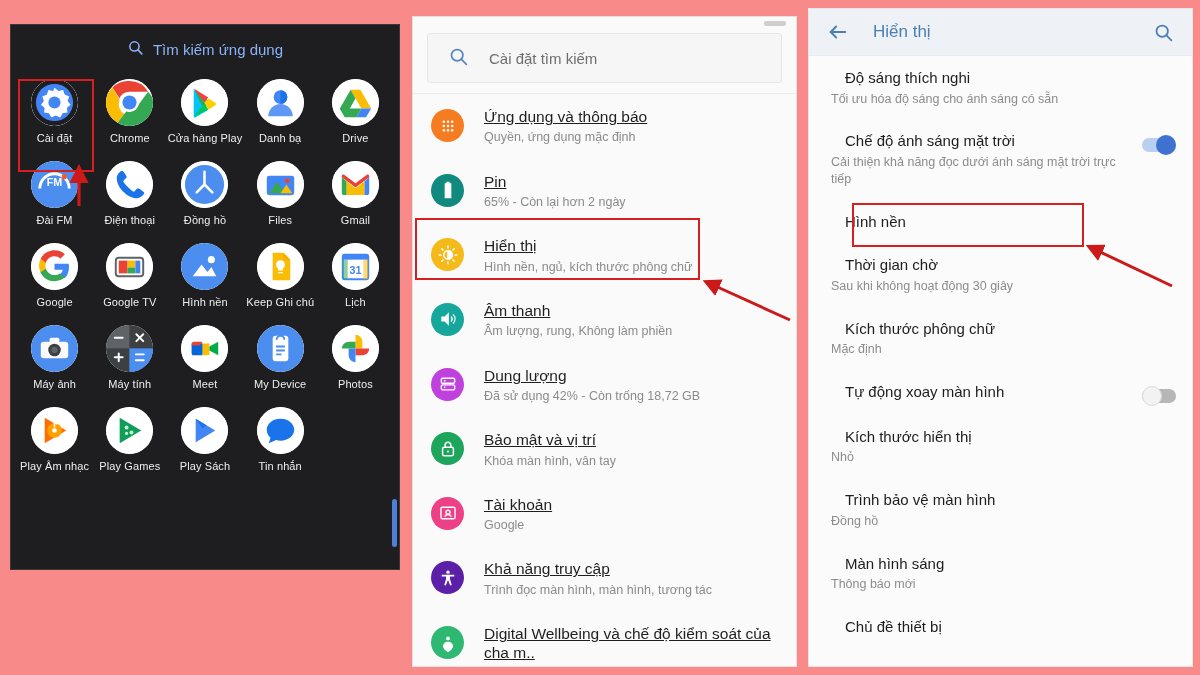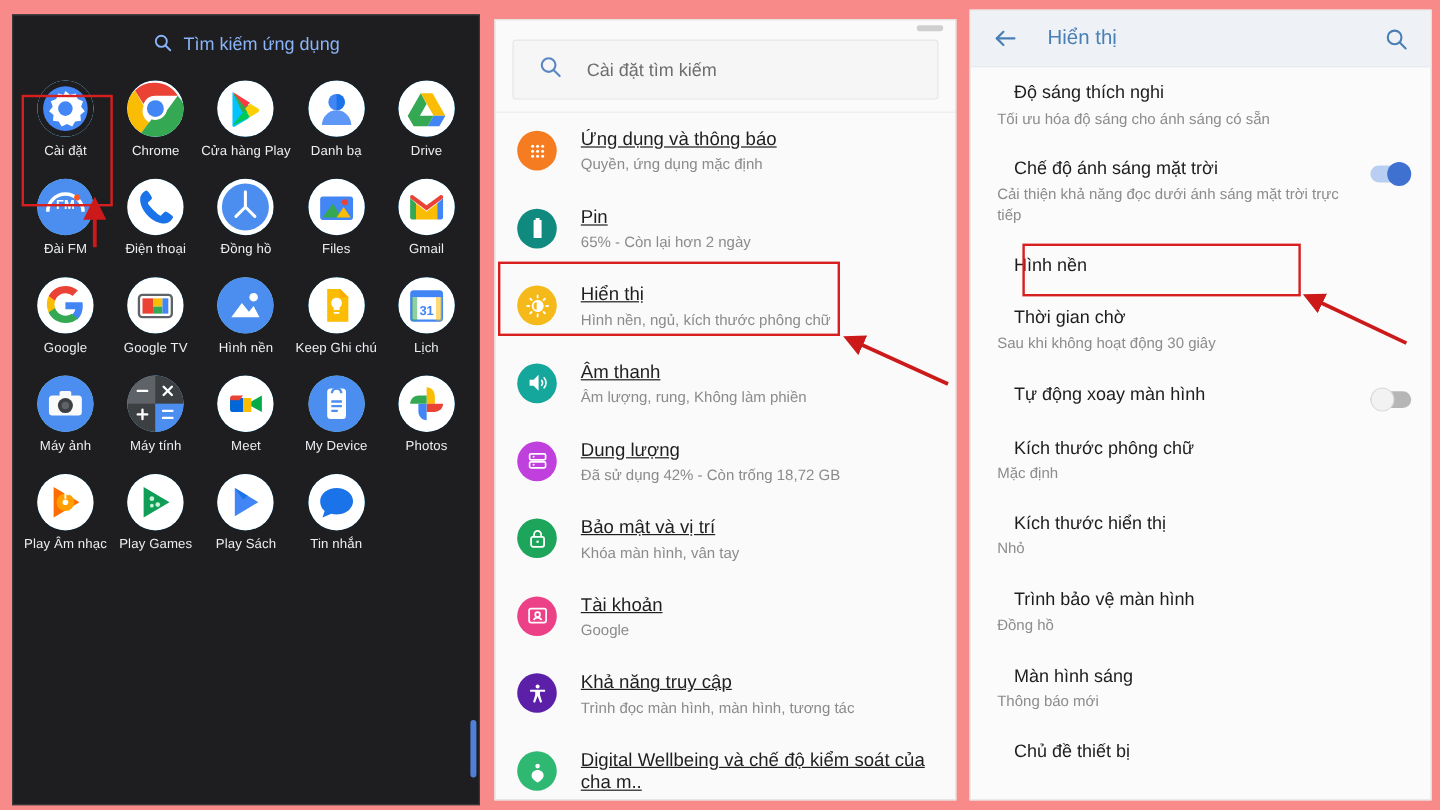--- a/index.html
+++ b/index.html
@@ -4,42 +4,42 @@
 <style>
   * { margin:0; padding:0; box-sizing:border-box; }
   html,body { width:1200px; height:675px; overflow:hidden; }
   body {
     background:#f98a8a;
     font-family:"Liberation Sans","DejaVu Sans",sans-serif;
     position:relative;
   }
 
   
-  .panel { position:absolute; top:12px; height:659px; overflow:hidden; }
+  .panel { position:absolute; top:24px; height:546px; overflow:hidden; }
 
   
   #panel-drawer {
     left:10px; width:390px;
     background:#1e1d20;
     border:1px solid #38373a;
   }
   .drawer-search {
     height:48px; display:flex; align-items:center; justify-content:center;
     gap:9px; color:#8ab4f8; font-size:15px;
   }
   .drawer-search svg { width:17px; height:17px; }
   .app-grid {
     display:grid; grid-template-columns:repeat(5,1fr);
     row-gap:17px; padding:6px 6px 0 6px;
   }
   .app-cell { display:flex; flex-direction:column; align-items:center; gap:6px; }
   .app-icon {
     width:47px; height:47px; border-radius:50%;
     display:flex; align-items:flex-start; justify-content:center;
-    overflow:hidden; position:relative; background:#7dd3fc;
+    overflow:hidden; position:relative; background:#ffffff;
   }
   .app-icon svg { width:47px; height:47px; display:block; }
   .app-label {
     color:#eceff1; font-size:11px; letter-spacing:.1px;
     text-align:center; white-space:nowrap;
   }
   .drawer-scrollbar {
     position:absolute; right:2px; bottom:22px; width:5px; height:48px;
     background:#4f7fd6; border-radius:3px;
   }
@@ -621,30 +621,30 @@
         </div>
       </div>
       <div class="drow">
         <div class="drow-txt">
           <div class="drow-title">Thời gian chờ</div>
           <div class="drow-sub">Sau khi không hoạt động 30 giây</div>
         </div>
       </div>
       <div class="drow">
         <div class="drow-txt">
+          <div class="drow-title">Kích thước phông chữ</div>
+          <div class="drow-sub">Mặc định</div>
+        </div>
+      </div>
+      <div class="drow">
+        <div class="drow-txt">
           <div class="drow-title">Tự động xoay màn hình</div>
         </div>
         <div class="switch off">
           <div class="knob"></div>
-        </div>
-      </div>
-      <div class="drow">
-        <div class="drow-txt">
-          <div class="drow-title">Kích thước phông chữ</div>
-          <div class="drow-sub">Mặc định</div>
         </div>
       </div>
       <div class="drow">
         <div class="drow-txt">
           <div class="drow-title">Kích thước hiển thị</div>
           <div class="drow-sub">Nhỏ</div>
         </div>
       </div>
       <div class="drow">
         <div class="drow-txt">

